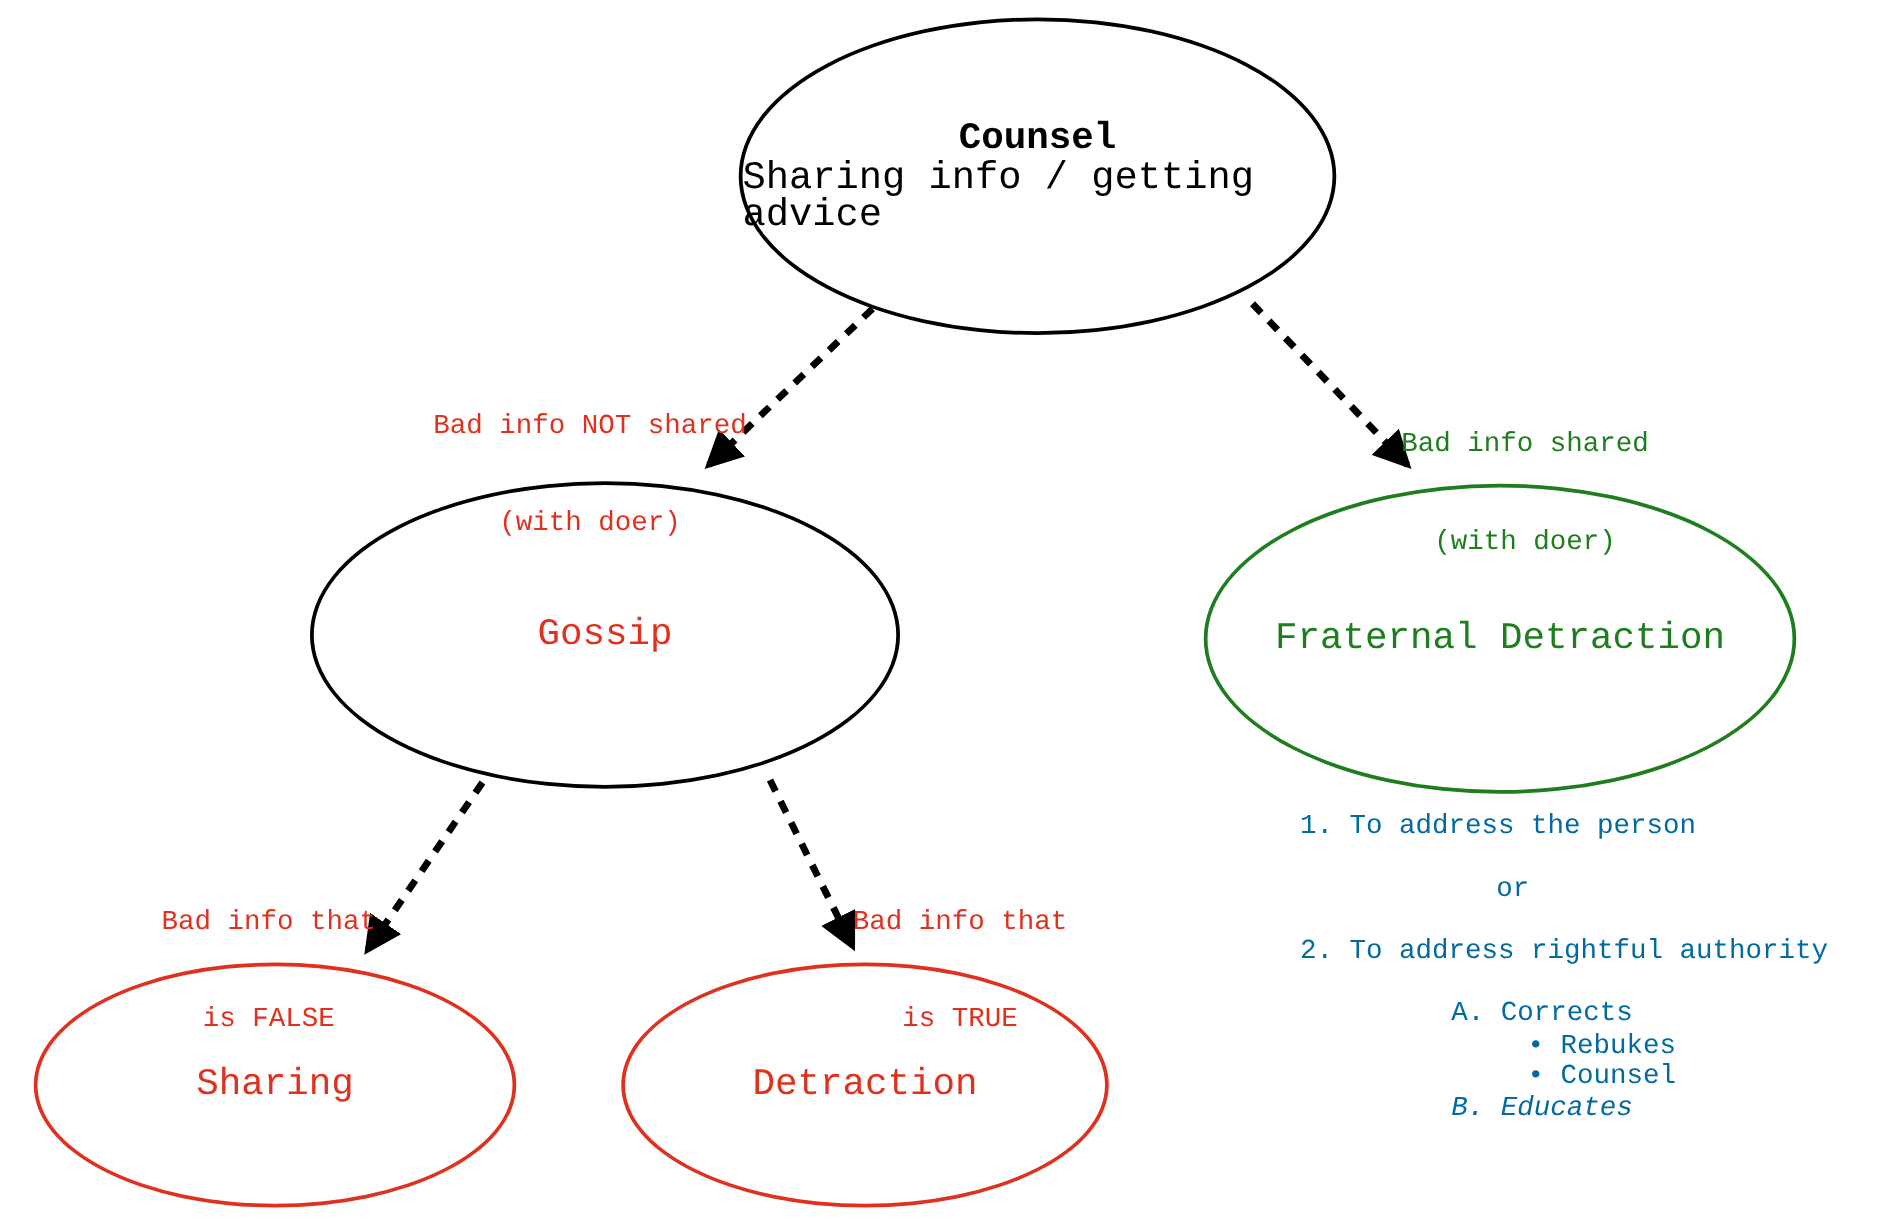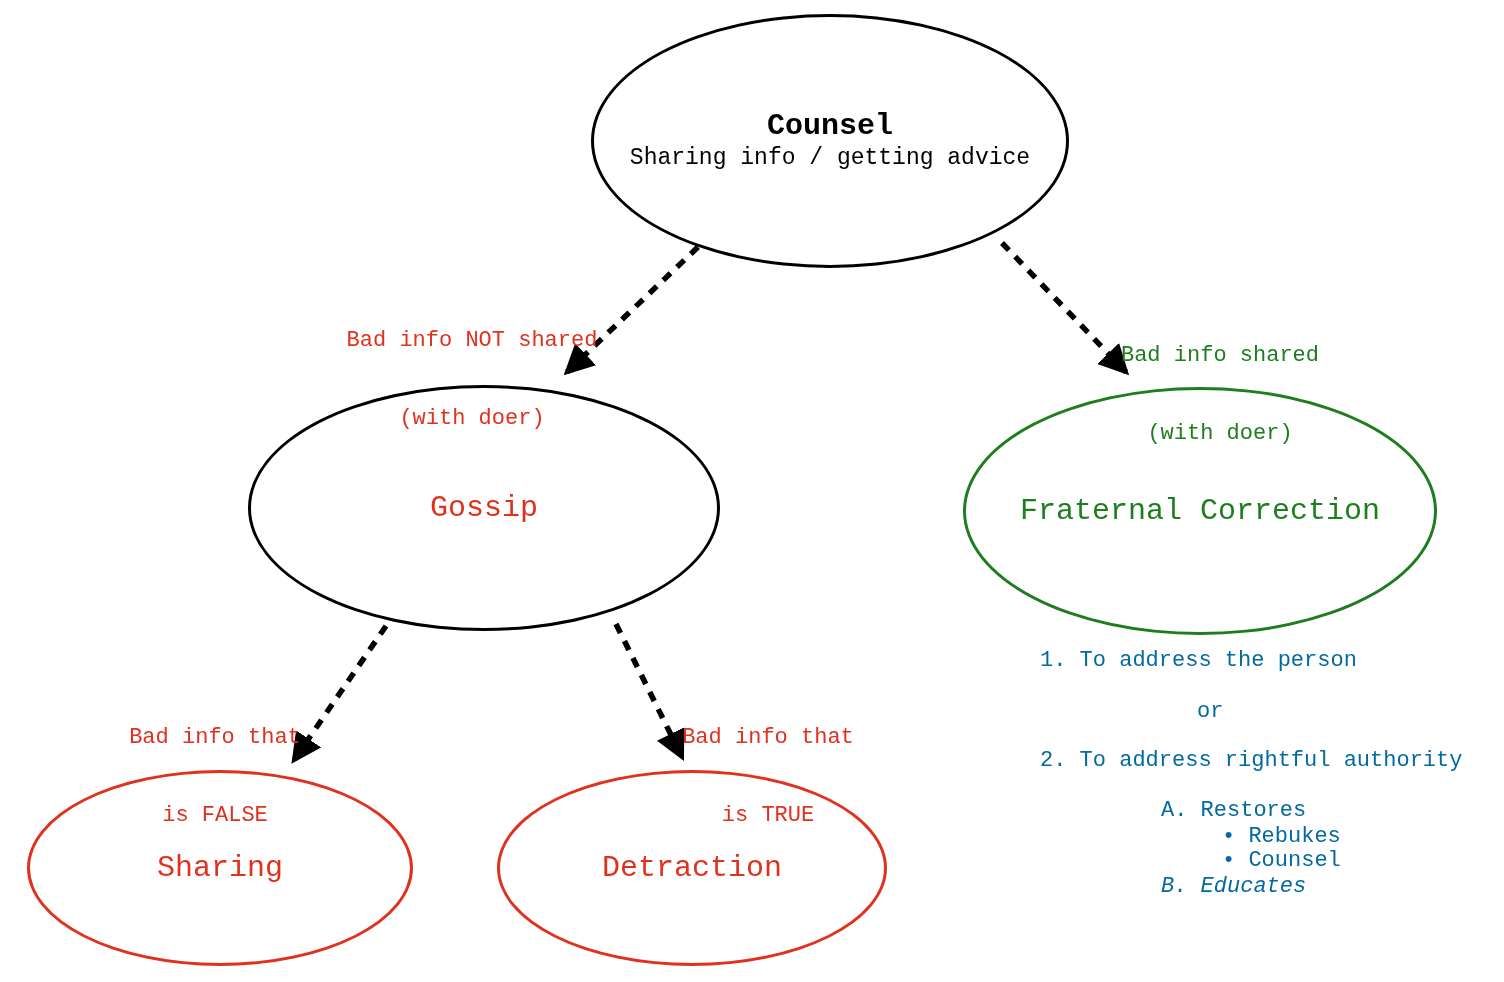--- a/index.html
+++ b/index.html
@@ -25,21 +25,21 @@
   .node-green{border:3px solid #1e7e1e;}
   .node-red{border:3px solid #e0301e;}
 
   .counsel{left:591px;top:14px;width:478px;height:254px;}
   .gossip{left:248px;top:385px;width:472px;height:246px;}
   .fraternal{left:963px;top:387px;width:474px;height:248px;}
   .slander{left:27px;top:770px;width:386px;height:196px;}
   .detraction{left:497px;top:770px;width:390px;height:196px;}
 
   .node-title{font-size:30px;font-weight:bold;color:#000000;line-height:34px;}
-  .node-subtitle{font-size:23px;color:#000000;line-height:30px;}
+  .node-subtitle{font-size:31px;color:#000000;line-height:30px;}
   .node-label{font-size:30px;line-height:34px;}
   .txt-red{color:#e0301e;}
   .txt-green{color:#1e7e1e;}
 
   .edge-label{
     position:absolute;
     width:400px;
     text-align:center;
     font-size:22px;
     line-height:26px;
@@ -86,21 +86,21 @@
   <div class="node node-black counsel">
     <div class="node-title">Counsel</div>
     <div class="node-subtitle">Sharing info / getting advice</div>
   </div>
 
   <div class="node node-black gossip">
     <div class="node-label txt-red">Gossip</div>
   </div>
 
   <div class="node node-green fraternal">
-    <div class="node-label txt-green">Fraternal Correction</div>
+    <div class="node-label txt-green">Fraternal Detraction</div>
   </div>
 
   <div class="node node-red slander">
     <div class="node-label txt-red">Sharing</div>
   </div>
 
   <div class="node node-red detraction">
     <div class="node-label txt-red">Detraction</div>
   </div>
 
@@ -120,18 +120,18 @@
   </div>
 
   <div class="edge-label el-4 txt-red">
     <div>Bad info that</div>
     <div>is TRUE</div>
   </div>
 
   <div class="note-line n0">1. To address the person</div>
   <div class="note-line n1">or</div>
   <div class="note-line n2">2. To address rightful authority</div>
-  <div class="note-line n3">A. Restores</div>
+  <div class="note-line n3">A. Corrects</div>
   <div class="note-line n4">• Rebukes</div>
   <div class="note-line n5">• Counsel</div>
   <div class="note-line n6">B. Educates</div>
 
 </div>
 
 </body></html>

